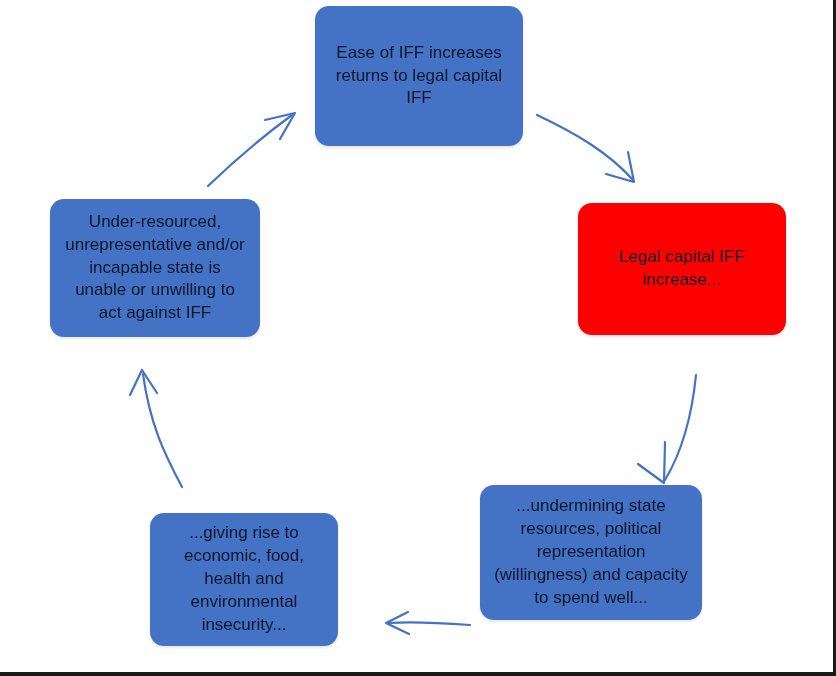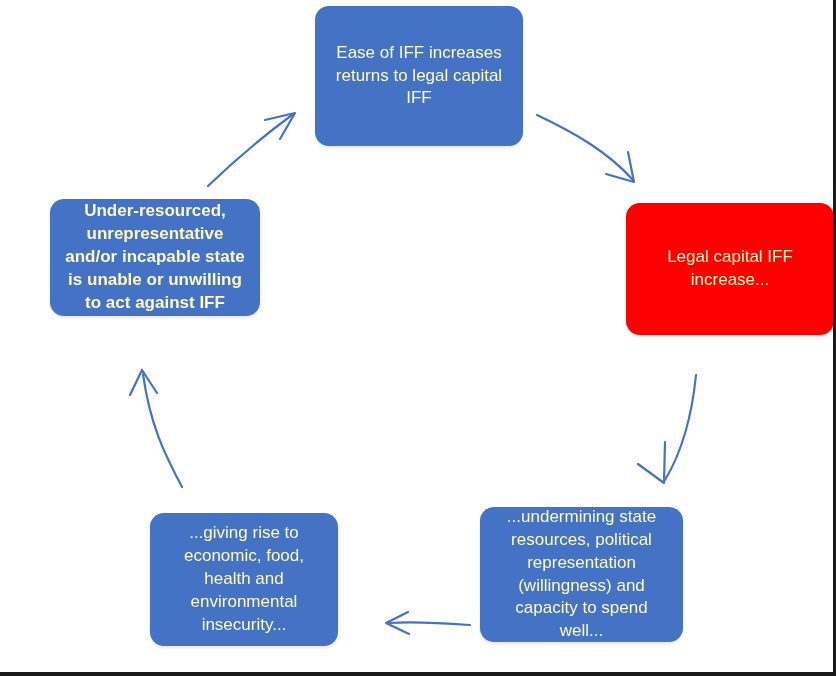--- a/index.html
+++ b/index.html
@@ -32,34 +32,34 @@
     background: #1a1a1a;
   }
   .node {
     position: absolute;
     box-sizing: border-box;
     border-radius: 14px;
     display: flex;
     align-items: center;
     justify-content: center;
     text-align: center;
-    color: #fef9c3;
+    color: #0f172a;
     font-size: 17px;
     line-height: 1.35;
     padding: 6px 12px;
     box-shadow: 0 2px 3px rgba(0,0,0,0.10);
   }
   .node.blue  { background: #4472c4; }
-  .node.red   { background: #ff0000; margin-left: 48px; }
+  .node.red   { background: #ff0000; }
 
   #node-top    { left: 315px; top: 6px;   width: 208px; height: 140px; }
   #node-red    { left: 578px; top: 203px; width: 208px; height: 132px; }
-  #node-under  { left: 480px; top: 507px; width: 203px; height: 135px; }
+  #node-under  { left: 480px; top: 485px; width: 222px; height: 135px; }
   #node-giving { left: 150px; top: 513px; width: 188px; height: 133px; }
-  #node-state  { left: 50px;  top: 199px; width: 210px; height: 117px; font-weight: bold; }
+  #node-state  { left: 50px;  top: 199px; width: 210px; height: 138px; }
 
   #arrows {
     position: absolute;
     left: 0;
     top: 0;
     width: 836px;
     height: 676px;
     pointer-events: none;
   }
   .arrow-path {

